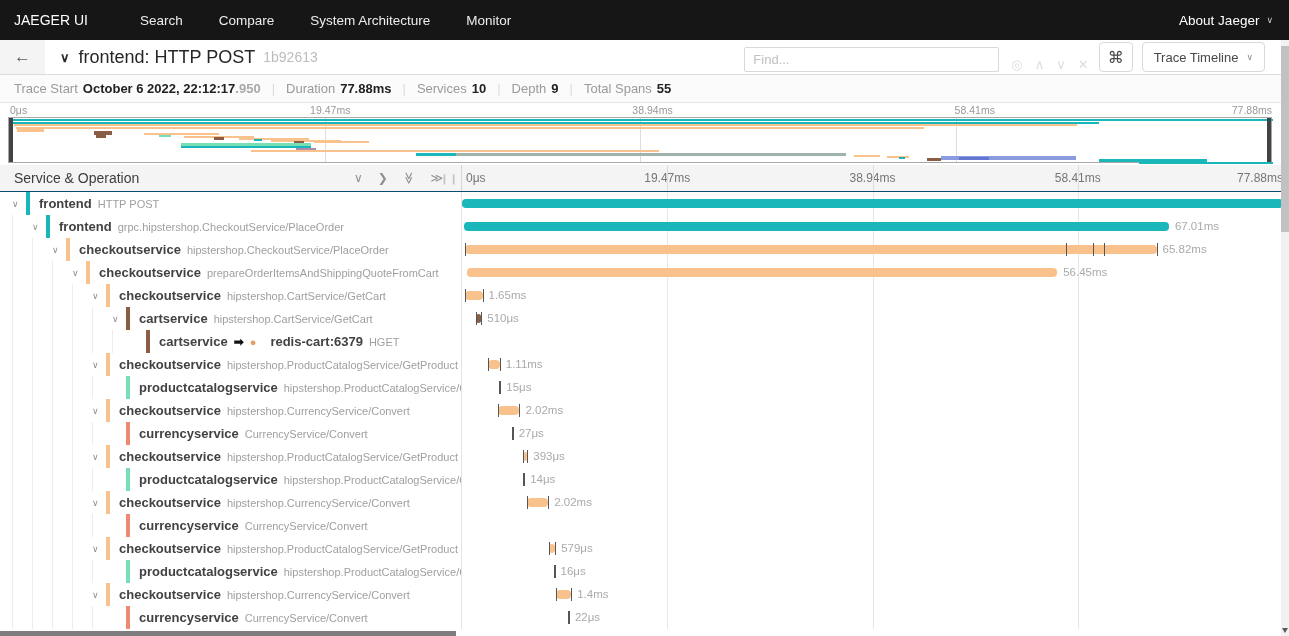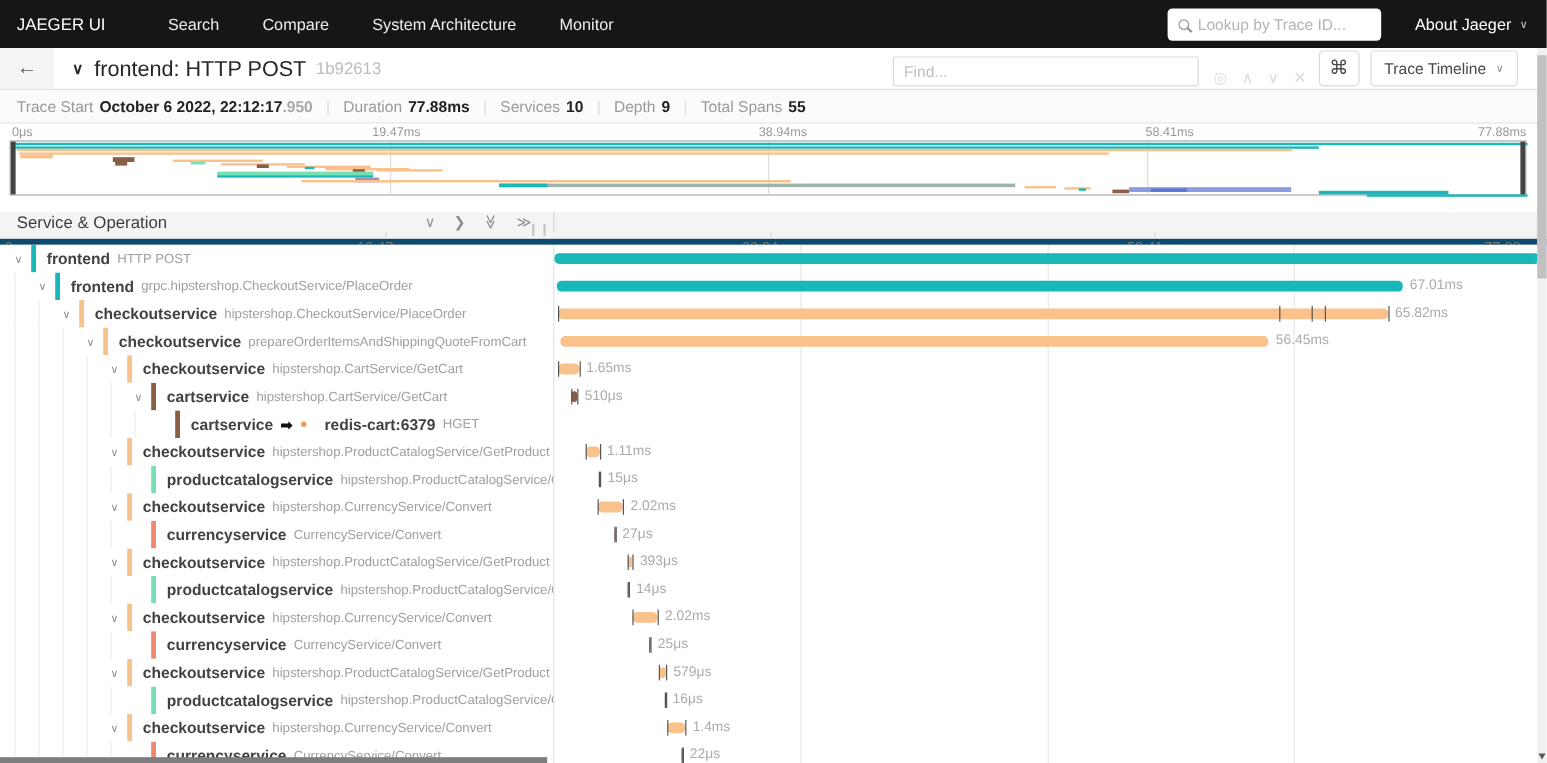--- a/index.html
+++ b/index.html
@@ -41,21 +41,21 @@
   
   .minimap { position:relative; height:62px; }
   .mm-labels { position:absolute; top:1px; left:0; right:0; height:12px; font-size:10.5px; color:#999; }
   .mm-labels span { position:absolute; top:0; }
   .mm-canvas { position:absolute; left:8px; right:17px; top:14px; height:46px; border:1px solid #a8a8a8; background:#fff; cursor:crosshair; }
   .mm-grid { position:absolute; top:0; bottom:0; width:1px; background:#ddd; }
   .mm-bar { position:absolute; }
   .mm-handle { position:absolute; top:0; width:4px; height:100%; background:#434343; cursor:ew-resize; }
 
   
-  .tl-header { margin-top:12px; height:27px; display:flex; background:#f4f4f4; border-bottom:5px solid #0c4a6e;flex-direction:column; }
+  .tl-header { height:27px; display:flex; background:#f4f4f4; border-bottom:1px solid #0c4a6e; }
   .tlh-left { width:462px; display:flex; align-items:center; padding-left:14px; border-right:1px solid #d4d4d4; position:relative; }
   .tlh-title { font-size:14px; color:#3d3d3d; }
   .tlh-icons { margin-left:auto; display:flex; gap:15px; padding-right:18px; color:#8f8f8f; font-size:12px; }
   .tlh-icons span { cursor:pointer; }
   .rot90 { display:inline-block; transform:rotate(90deg); }
   .col-resizer { position:absolute; right:2px; top:8px; color:#c4c4c4; font-size:10px; letter-spacing:1px; cursor:col-resize; }
   .tlh-right { flex:1; position:relative; margin-right:6px; font-size:12px; color:#757575; }
   .tlh-right .tick { position:absolute; top:6px; }
   .tick-line { position:absolute; top:0; bottom:0; width:1px; background:#ddd; }
 
@@ -89,24 +89,20 @@
 
 <div class="topnav">
   <div class="brand">JAEGER UI</div>
   <div id="nav-items" style="display: flex;">
       <span class="nav-item">Search</span>
       <span class="nav-item">Compare</span>
       <span class="nav-item">System Architecture</span>
       <span class="nav-item">Monitor</span>
     </div>
   <div class="nav-right">
-    <div class="lookup">
-      <span class="mag"></span>
-      <span>Lookup by Trace ID...</span>
-    </div>
     <div class="about">
       <span>About Jaeger</span>
       <span class="chev">∨</span>
     </div>
   </div>
 </div>
 
 <div class="trace-header">
   <div class="back">←</div>
   <span class="title-collapse">∨</span>
@@ -488,26 +484,20 @@
         <span class="guide"></span>
         <span class="guide"></span>
         <span class="guide"></span>
         <span class="guide"></span>
         <span class="guide"></span>
         <span class="row-chev"></span>
         <span class="colorbar" style="background: rgb(238, 136, 112);"></span>
         <span class="row-name">currencyservice</span>
         <span class="row-op">CurrencyService/Convert</span>
       </div>
-      <div class="row-right">
-        <div class="bar" style="left: 9.65%; width: calc(0.12%); min-width: 1px; background: rgb(238, 136, 112);"></div>
-        <i class="edge-tick" style="left: 9.65%;"></i>
-        <i class="edge-tick" style="left: 9.77%;"></i>
-        <span class="bar-label" style="left: calc(9.77% + 6px);">25μs</span>
-      </div>
     </div>
     <div class="row">
       <div class="row-left">
         <span class="ind-pad"></span>
         <span class="guide"></span>
         <span class="guide"></span>
         <span class="guide"></span>
         <span class="guide"></span>
         <span class="row-chev">∨</span>
         <span class="colorbar" style="background: rgb(249, 194, 140);"></span>

